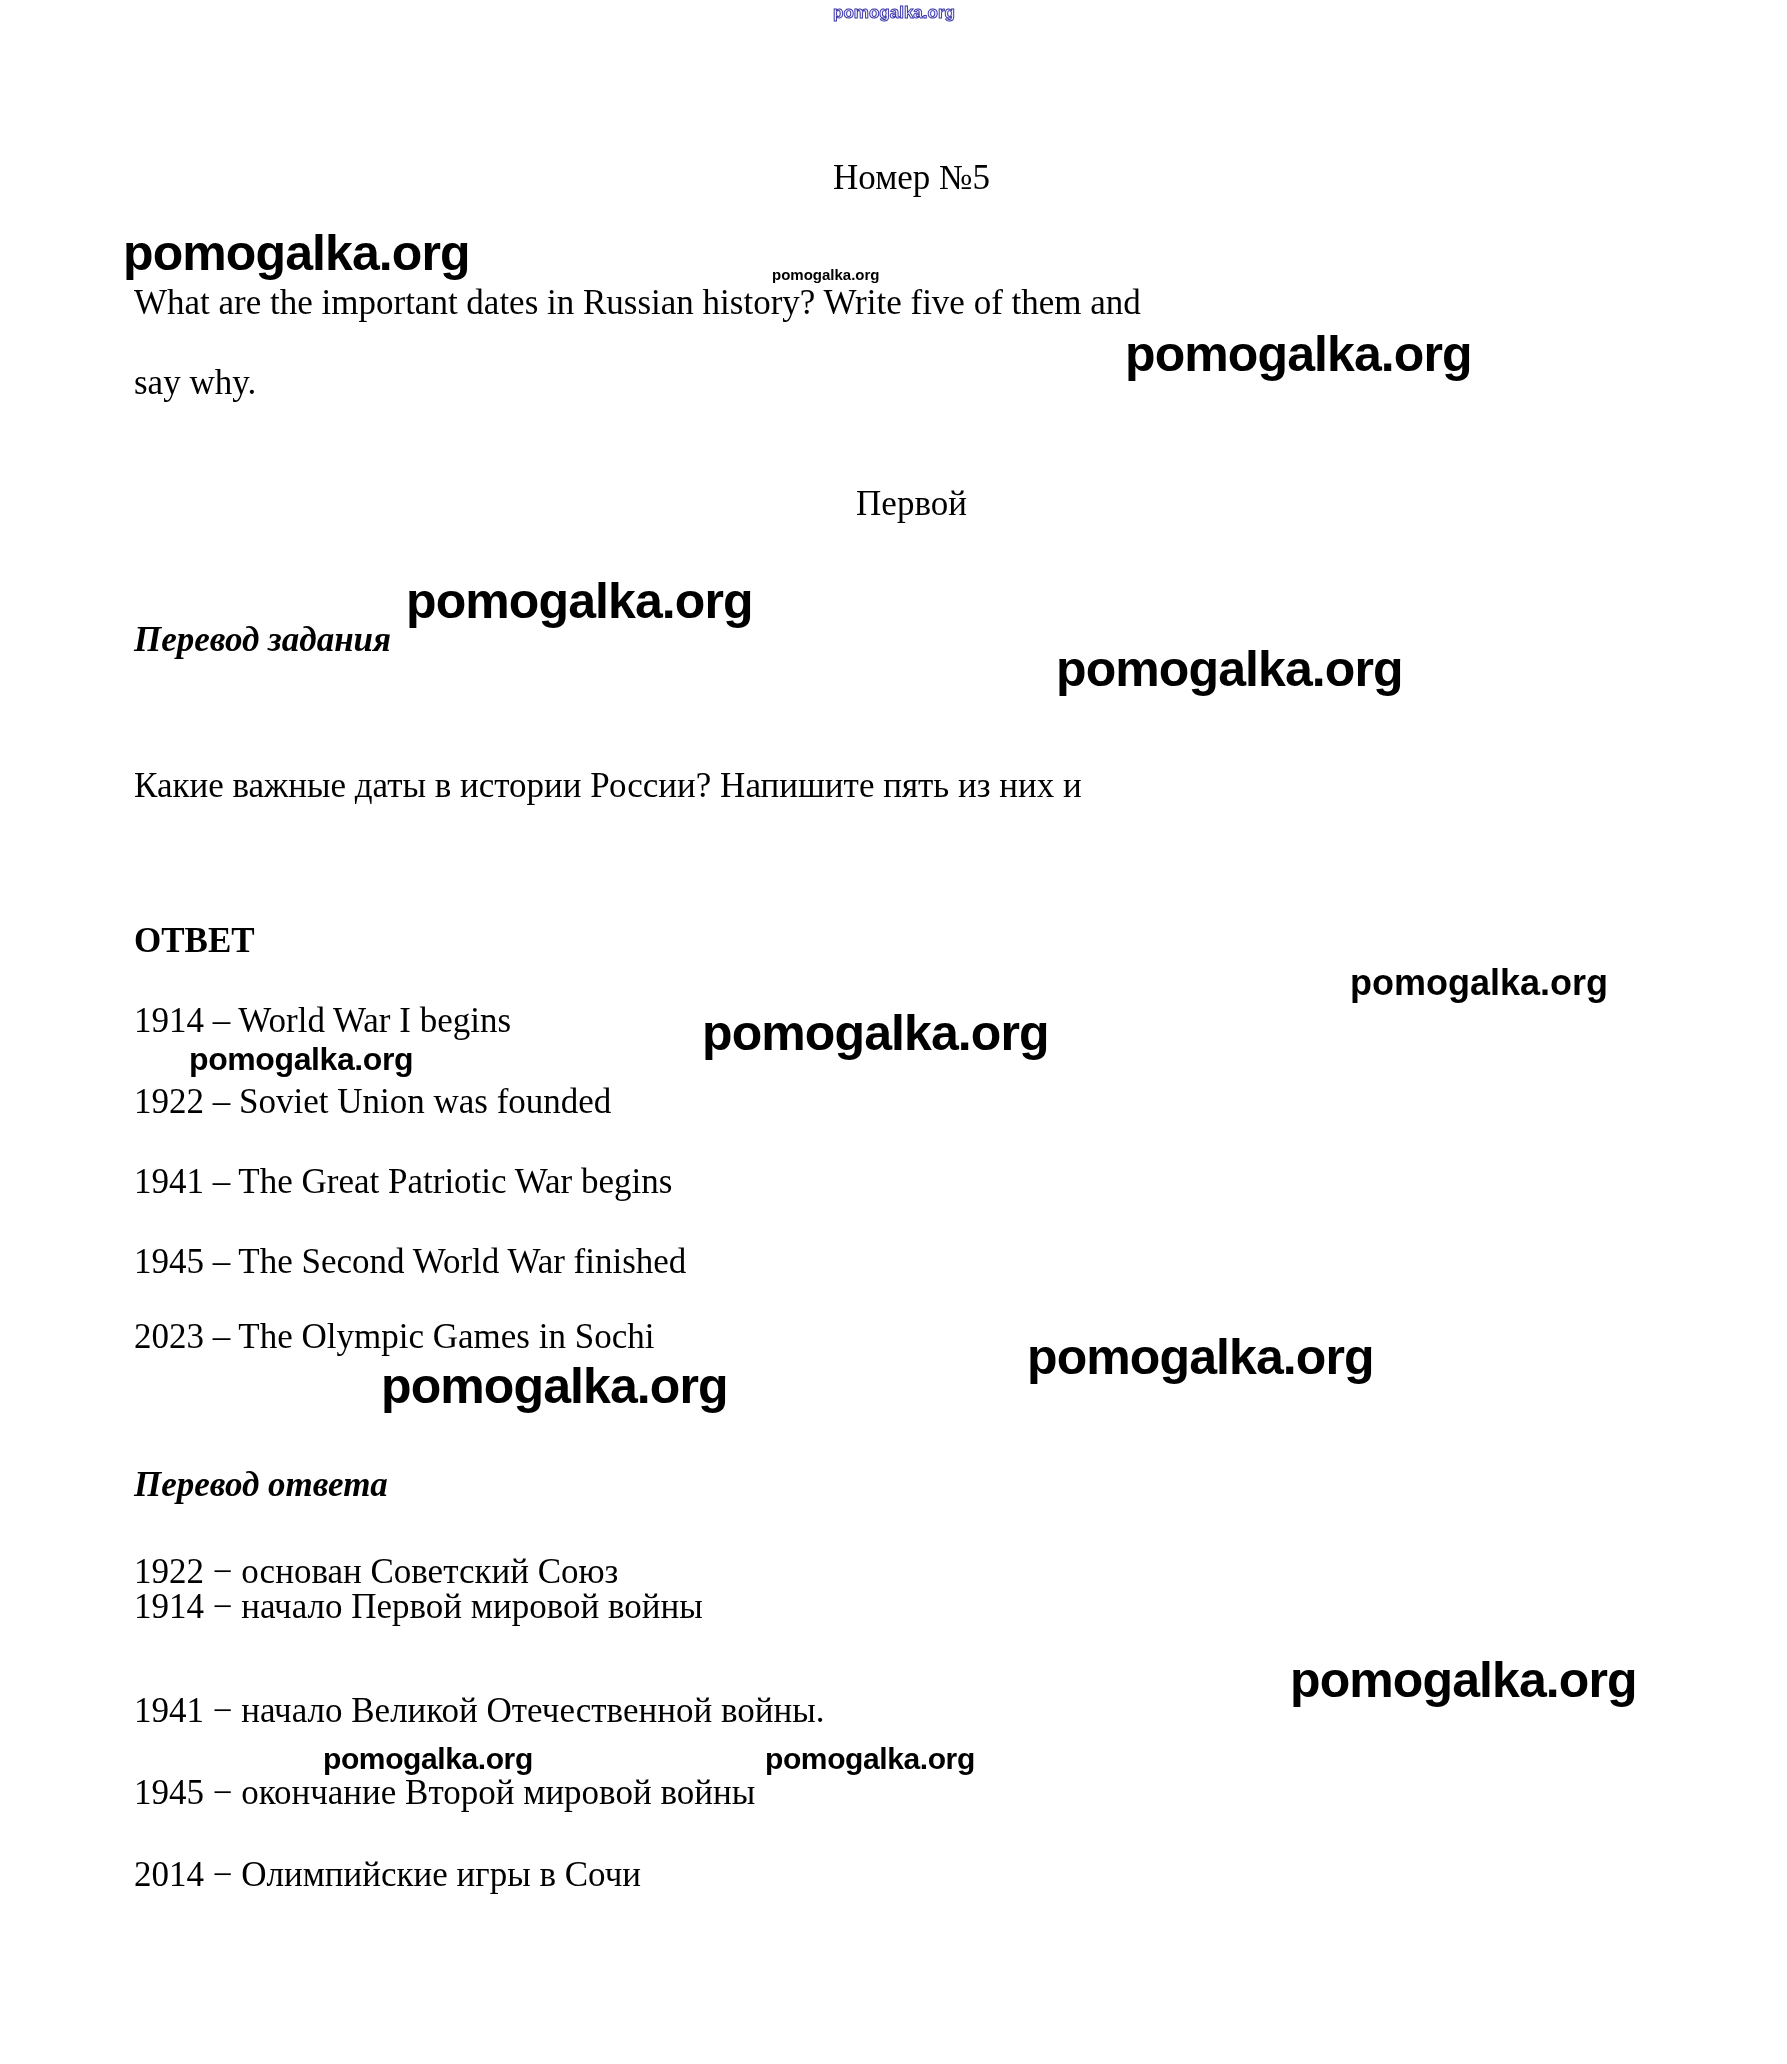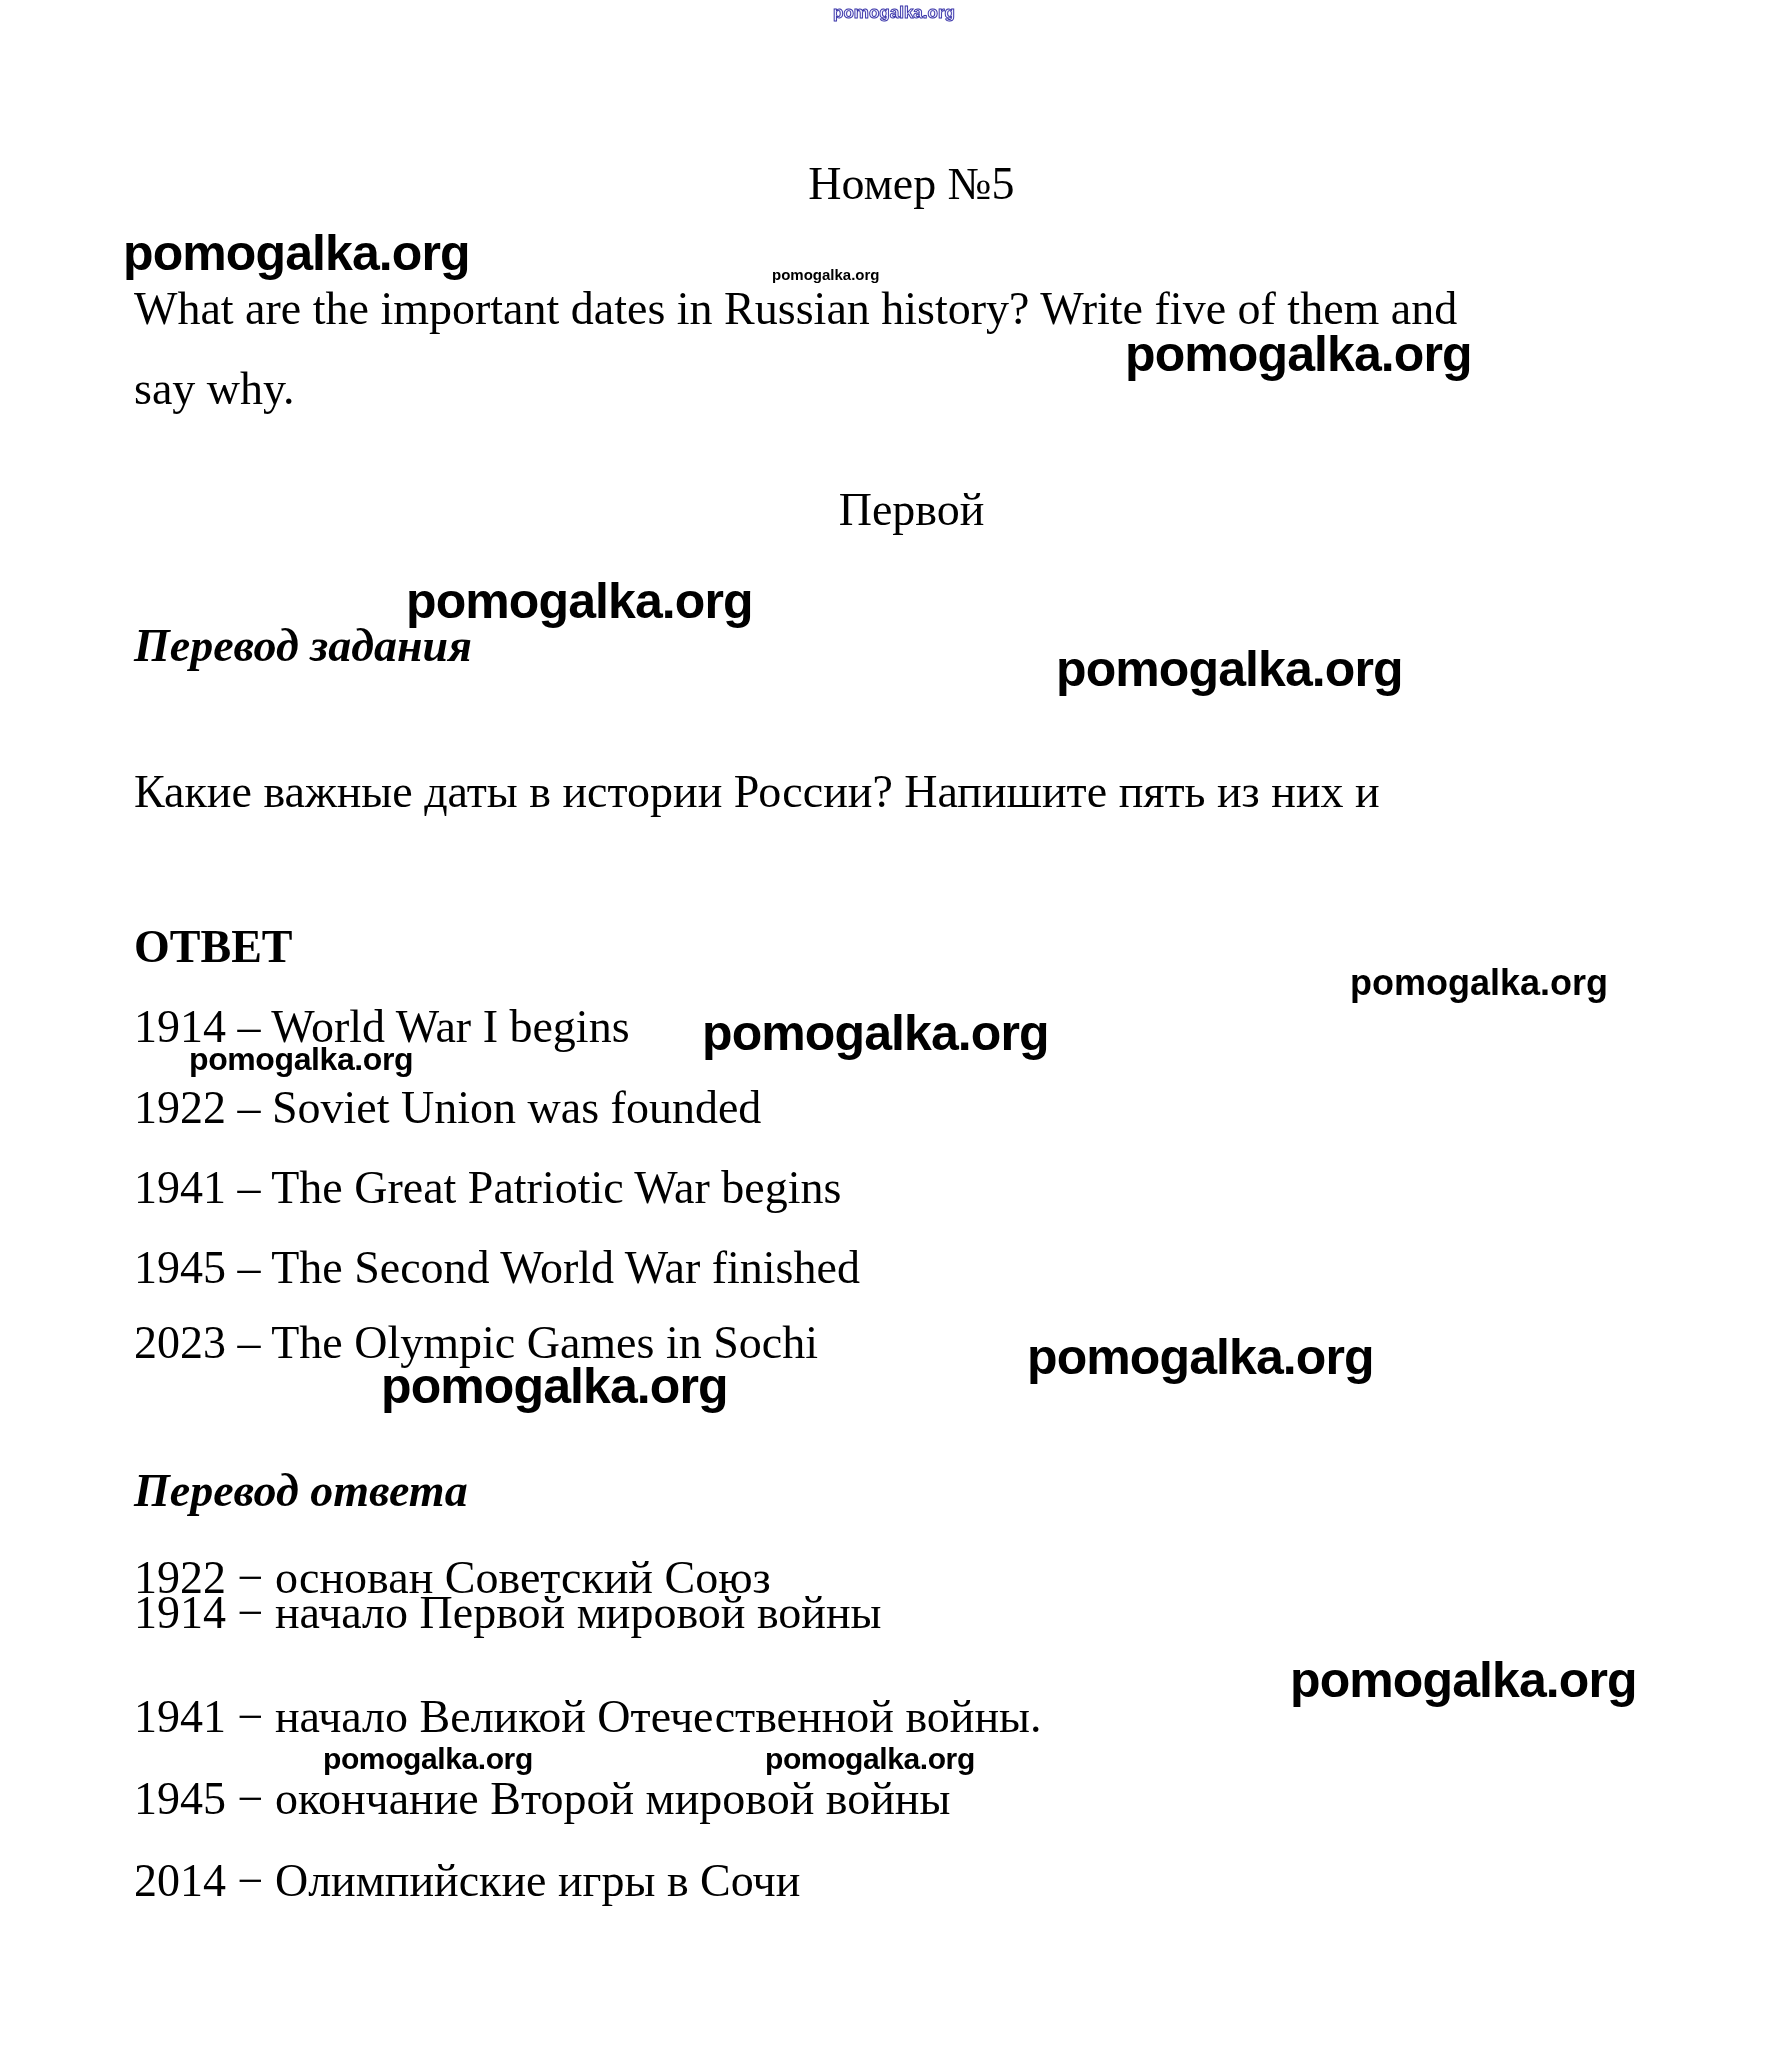--- a/index.html
+++ b/index.html
@@ -6,21 +6,21 @@
   .page{
     position:relative;
     width:1788px;height:2065px;
     margin:0 auto;
     background:#ffffff;
     color:#000000;
     font-family:"Liberation Serif", serif;
     overflow:hidden;
   }
   .t{position:absolute;white-space:nowrap;line-height:1.05;}
-  .serif{font-size:46px;}
+  .serif{font-size:35px;}
   .bold{font-weight:700;}
   .bi{font-weight:700;font-style:italic;}
   .center{left:134px;width:1555px;text-align:center;}
   .fullcenter{left:0;width:1788px;text-align:center;}
   .wm{font-family:"Liberation Sans", sans-serif;font-weight:700;letter-spacing:-0.9px;}
   .wm-56{font-size:50px;}
   .wm-40{font-size:36px;font-weight:600;letter-spacing:0;}
   .wm-36{font-size:32px;letter-spacing:-0.4px;}
   .wm-34{font-size:30px;letter-spacing:-0.4px;}
   .wm-17{font-size:15px;font-weight:600;letter-spacing:0;}

